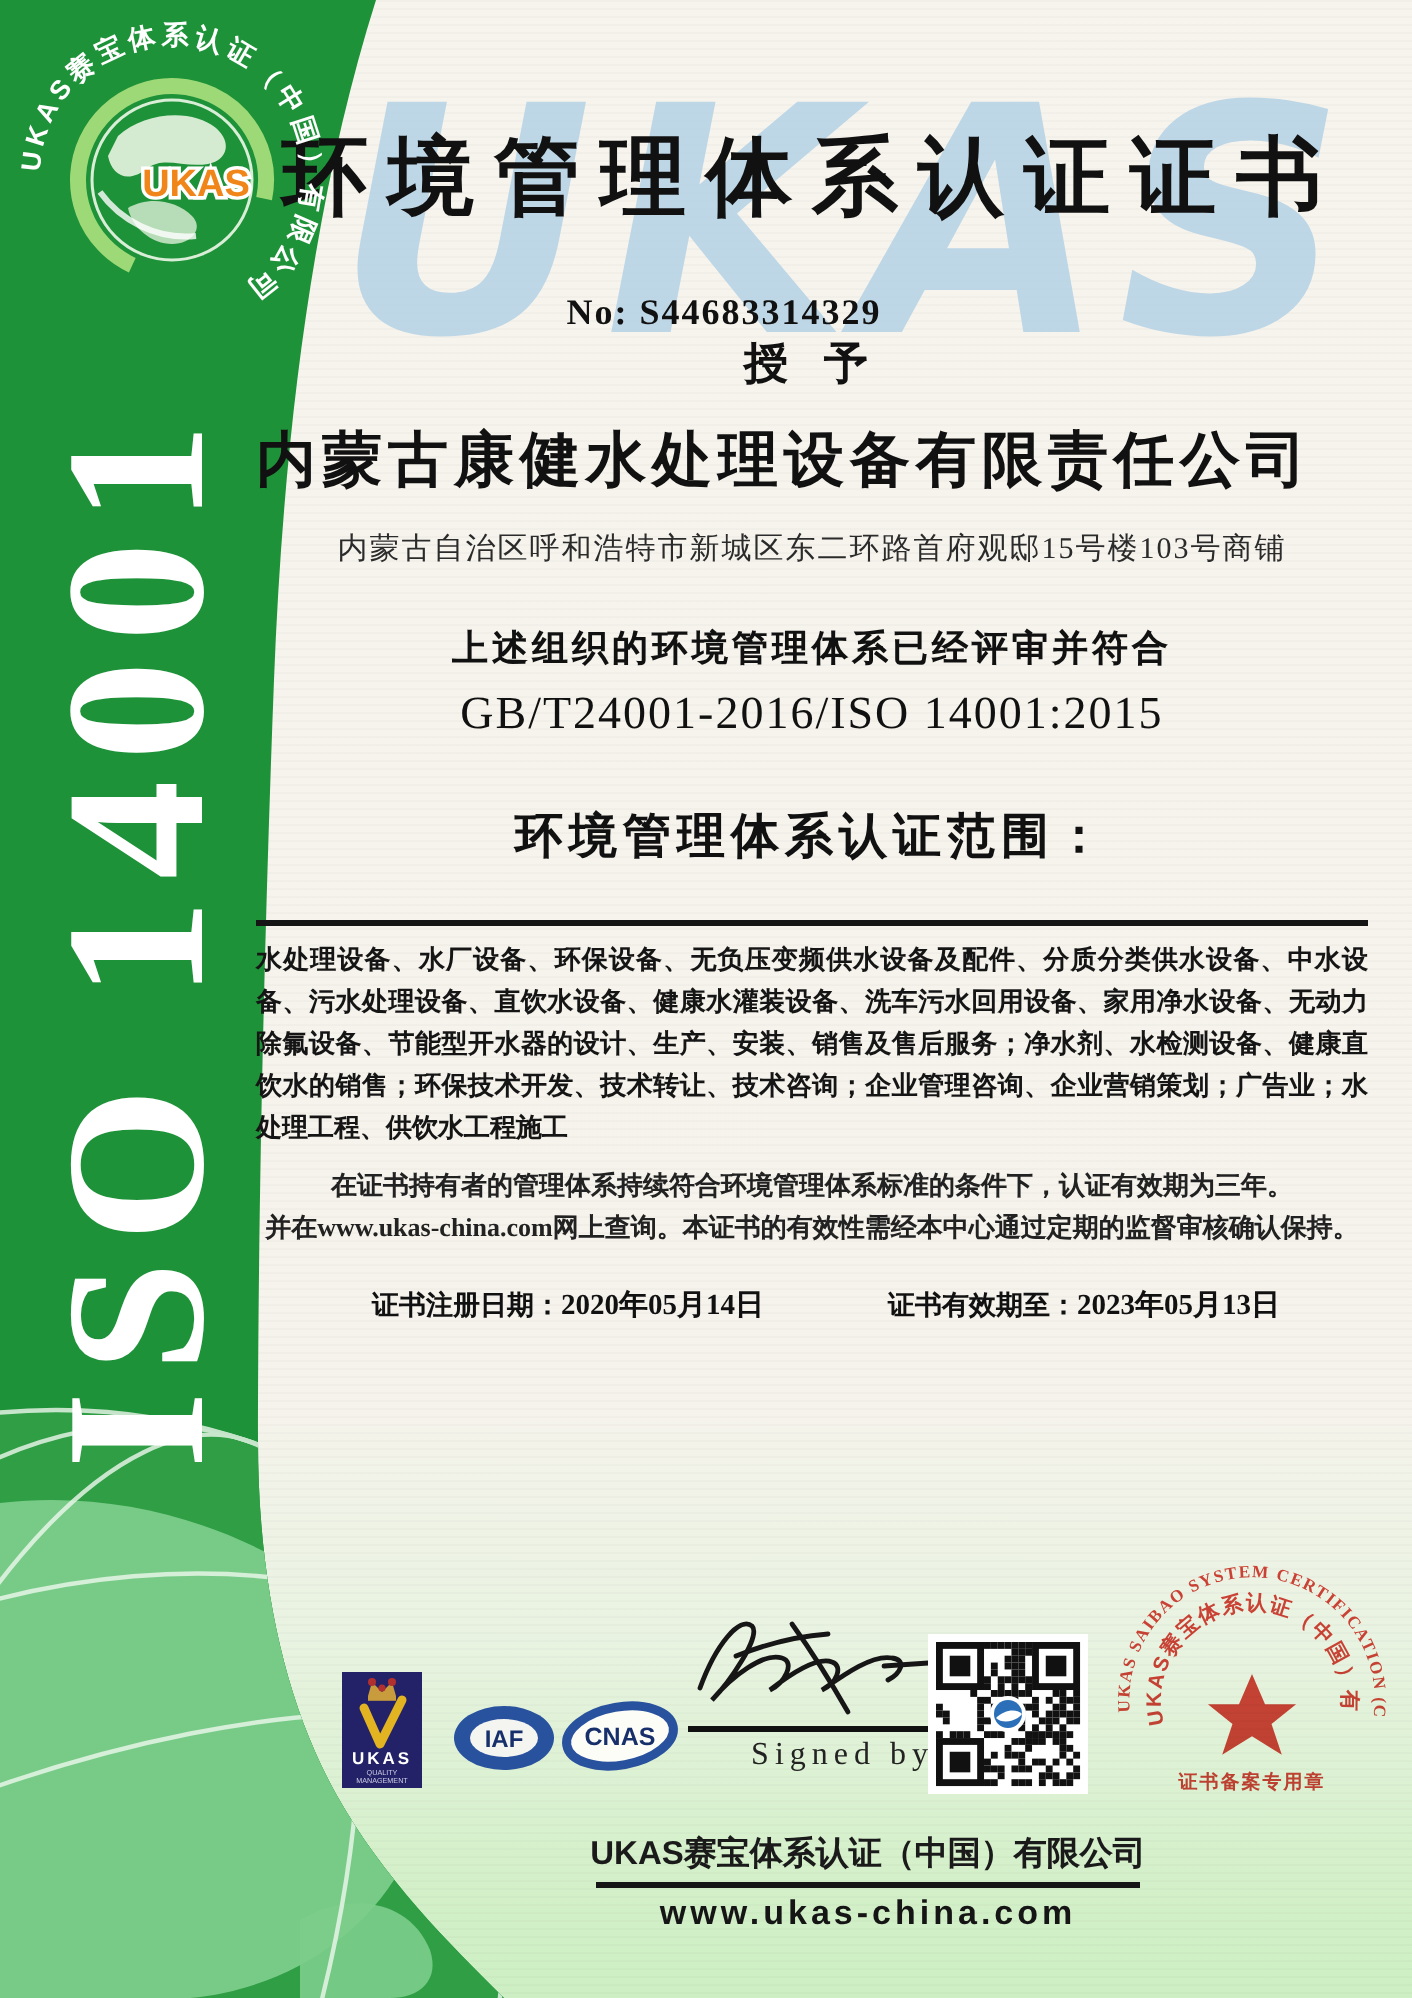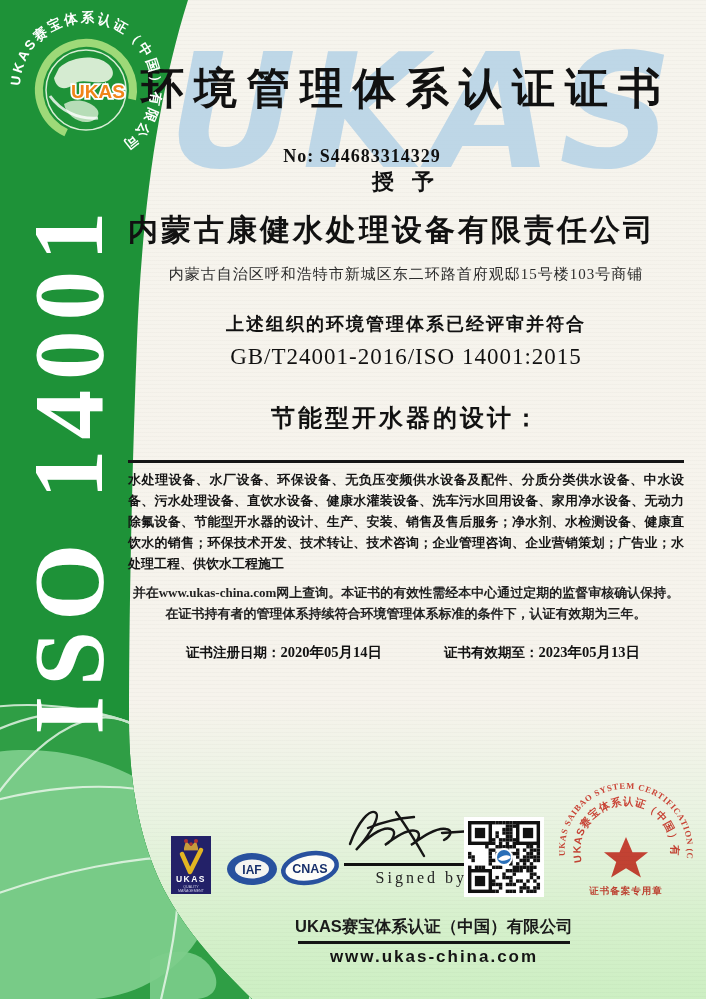--- a/index.html
+++ b/index.html
@@ -104,25 +104,25 @@
   <div class="watermark">UKAS</div>
 
   <div class="content">
     <div class="cert-title">环境管理体系认证证书</div>
     <div class="cert-no">No: S44683314329</div>
     <div class="awarded">授 予</div>
     <div class="company">内蒙古康健水处理设备有限责任公司</div>
     <div class="address">内蒙古自治区呼和浩特市新城区东二环路首府观邸15号楼103号商铺</div>
     <div class="conformity">上述组织的环境管理体系已经评审并符合</div>
     <div class="standard">GB/T24001-2016/ISO 14001:2015</div>
-    <div class="scope-heading">节能型开水器的设计：</div>
+    <div class="scope-heading">环境管理体系认证范围：</div>
     <div class="rule"></div>
     <div class="scope-text">水处理设备、水厂设备、环保设备、无负压变频供水设备及配件、分质分类供水设备、中水设备、污水处理设备、直饮水设备、健康水灌装设备、洗车污水回用设备、家用净水设备、无动力除氟设备、节能型开水器的设计、生产、安装、销售及售后服务；净水剂、水检测设备、健康直饮水的销售；环保技术开发、技术转让、技术咨询；企业管理咨询、企业营销策划；广告业；水处理工程、供饮水工程施工</div>
+    <div class="note">在证书持有者的管理体系持续符合环境管理体系标准的条件下，认证有效期为三年。</div>
     <div class="note">并在www.ukas-china.com网上查询。本证书的有效性需经本中心通过定期的监督审核确认保持。</div>
-    <div class="note">在证书持有者的管理体系持续符合环境管理体系标准的条件下，认证有效期为三年。</div>
     <div class="dates">
       <span>
         <span class="date-label">证书注册日期：</span><span class="date-value">2020年05月14日</span>
       </span>
       <span>
         <span class="date-label">证书有效期至：</span><span class="date-value">2023年05月13日</span>
       </span>
     </div>
   </div>
 

